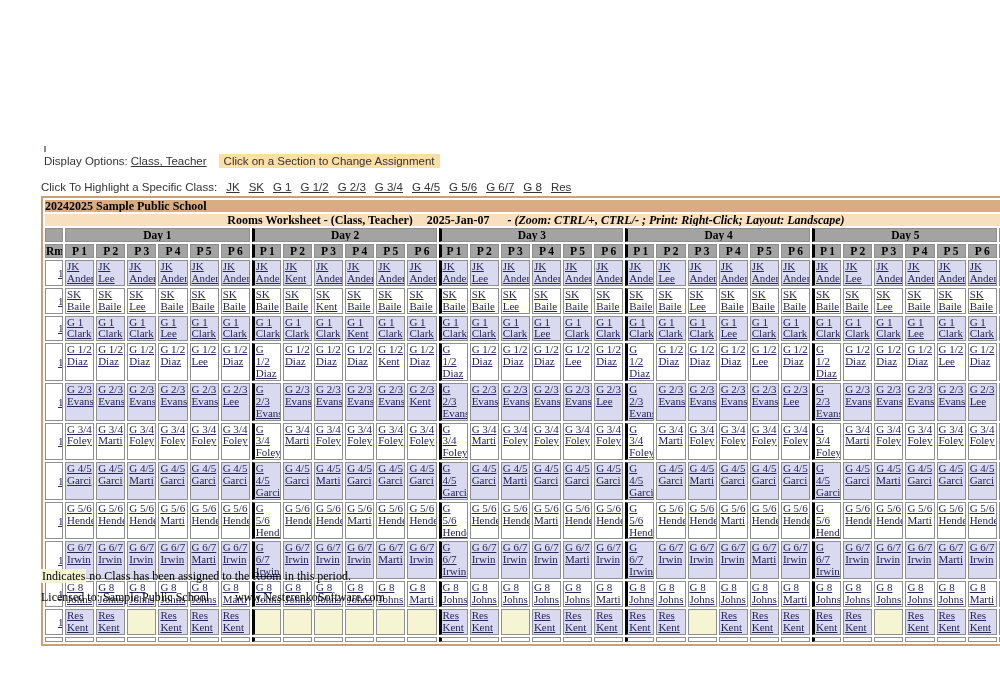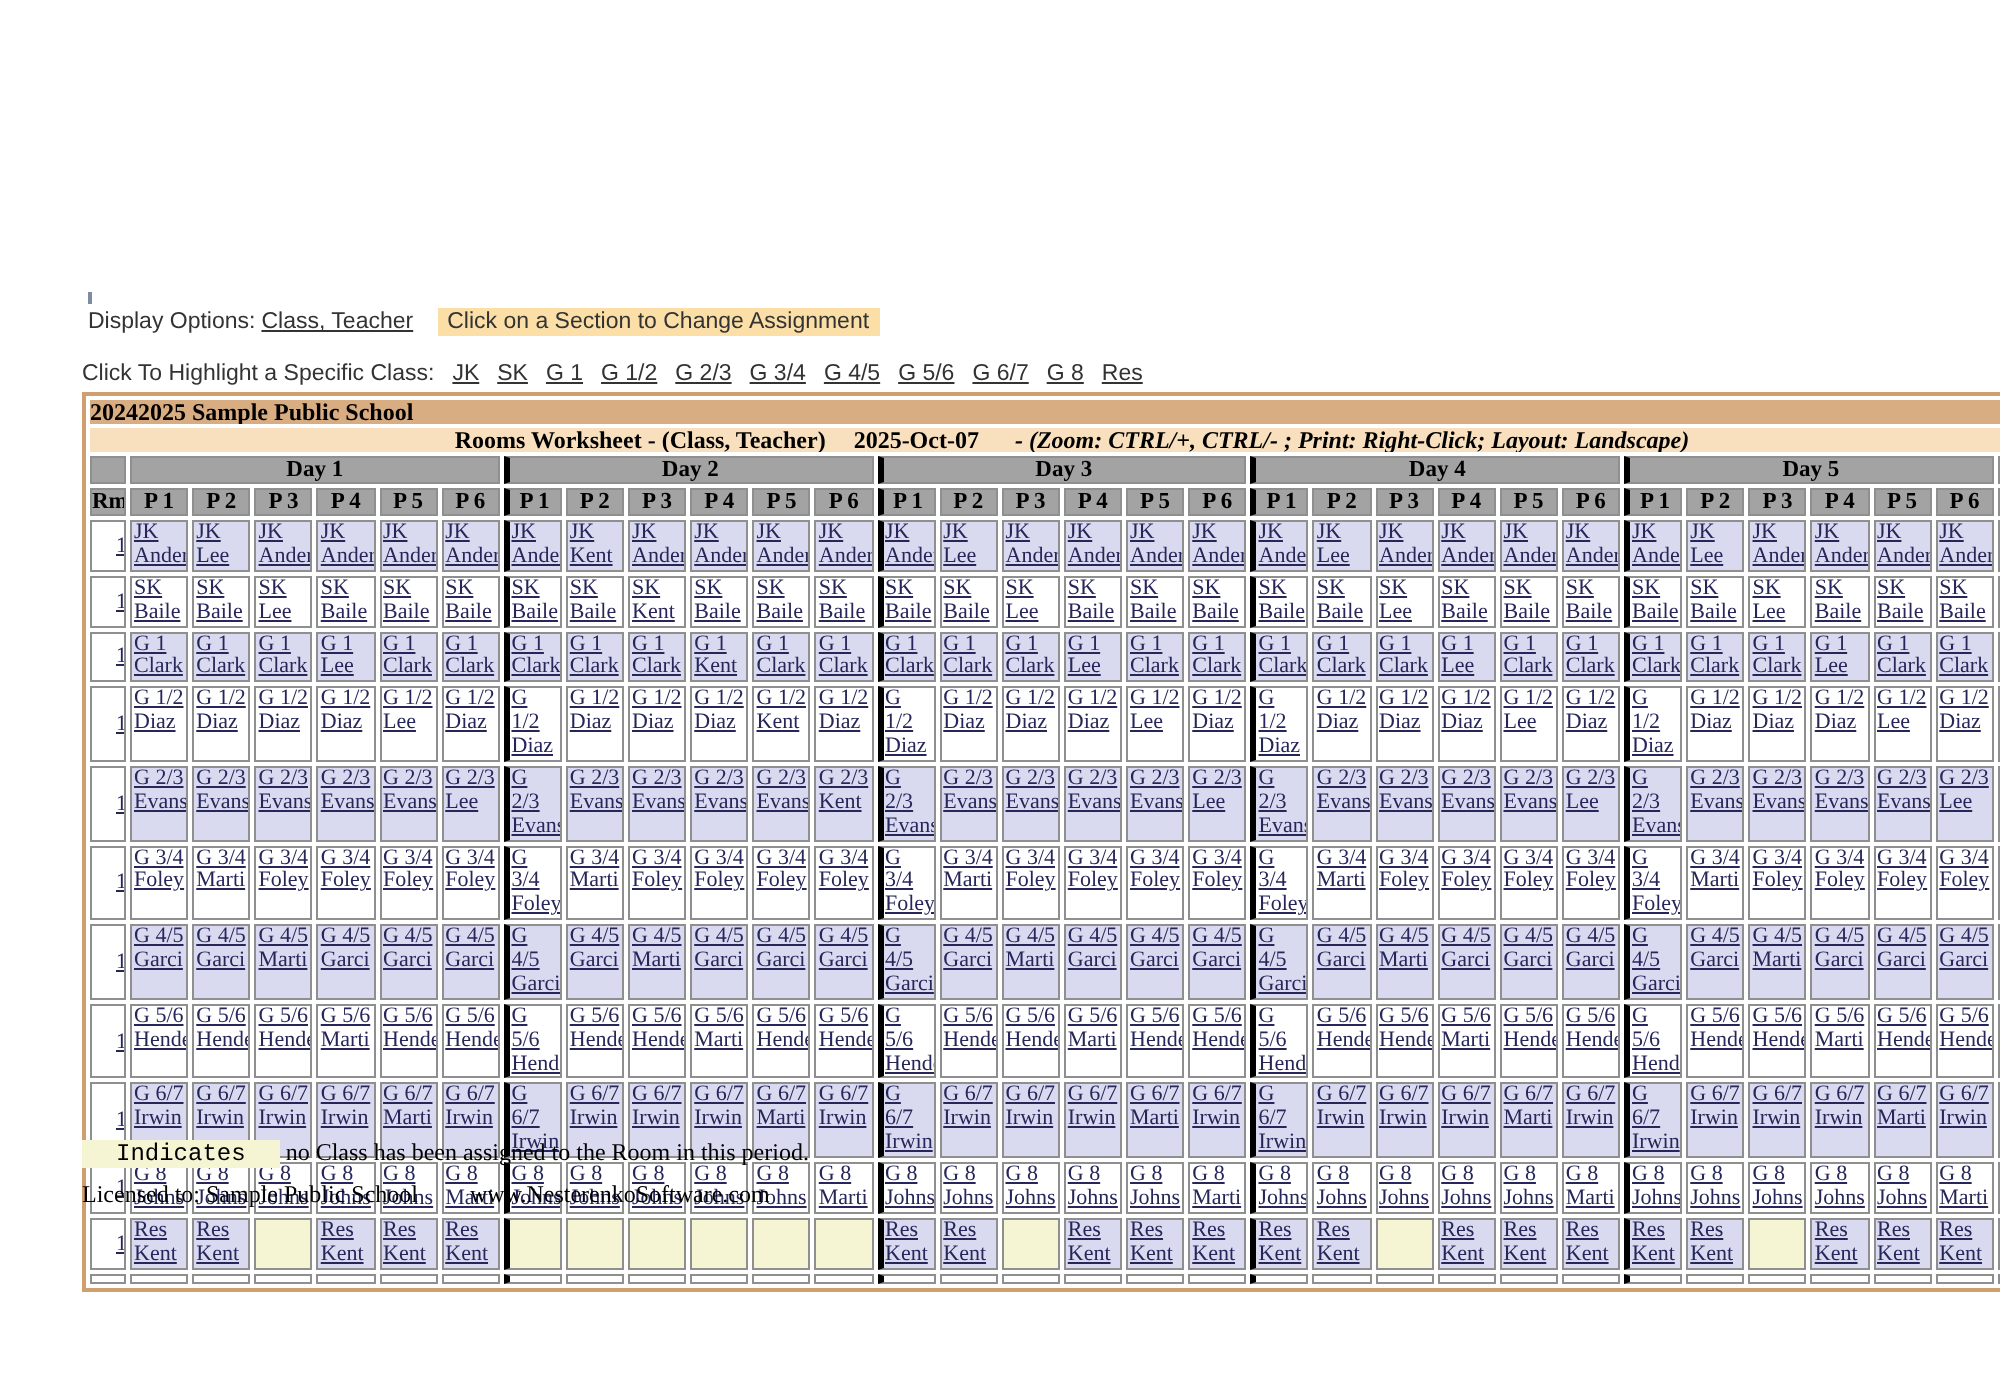--- a/index.html
+++ b/index.html
@@ -38,21 +38,21 @@
   .rm { border:1px solid var(--grid-border); background:#fff; height:25px; vertical-align:middle;
         font-family:"Liberation Serif",serif; font-size:11px; padding-left:12px; }
   .min { border:1px solid var(--grid-border); background:#fff; height:25px; vertical-align:middle;
         text-align:right; padding-right:2px; font-family:"Liberation Serif",serif; font-size:11px; color:#000; }
   .sp { border:1px solid var(--grid-border); background:#fff; height:5px; padding:0; }
   .day-start { border-left:3px solid var(--day-separator); }
   a.cell-link, a.rm-link { color:var(--link-text); text-decoration:underline; cursor:pointer; }
 
   .legend { position:absolute; left:5px; top:569px; font-family:"Liberation Serif",serif;
         font-size:12px; color:#000; }
-  .legend .swatch-word { background:var(--empty-cell); padding:0 17px;font-family:Liberation Mono, monospace; }
+  .legend .swatch-word { background:var(--empty-cell); padding:0 1px; }
   .license { position:absolute; left:5px; top:590px; font-family:"Liberation Serif",serif;
         font-size:12px; color:#000; }
   .license .site { margin-left:26px;text-align:center; }
 </style>
 </head>
 <body>
 
 <div class="page">
 
   <div class="stray-mark"></div>
@@ -99,21 +99,21 @@
         <col>
         <col>
         <col style="width: 28px;">
       </colgroup>
     <thead>
       <tr>
         <td class="t1" colspan="32">20242025 Sample Public School</td>
       </tr>
       <tr>
         <td class="t2" colspan="32">
-          <span class="sub-left">Rooms Worksheet - (Class, Teacher)</span><span class="sub-date">2025-Oct-07</span><span class="sub-note">- (Zoom: CTRL/+, CTRL/- ; Print: Right-Click; Layout: Landscape)</span>
+          <span class="sub-left">Rooms Worksheet - (Class, Teacher)</span><span class="sub-date">2025-Jan-07</span><span class="sub-note">- (Zoom: CTRL/+, CTRL/- ; Print: Right-Click; Layout: Landscape)</span>
         </td>
       </tr>
       <tr>
           <td class="corner"></td>
           <td class="dayh" colspan="6">Day 1</td>
           <td class="dayh day-start" colspan="6">Day 2</td>
           <td class="dayh day-start" colspan="6">Day 3</td>
           <td class="dayh day-start" colspan="6">Day 4</td>
           <td class="dayh day-start" colspan="6">Day 5</td>
           <td class="corner"></td>

